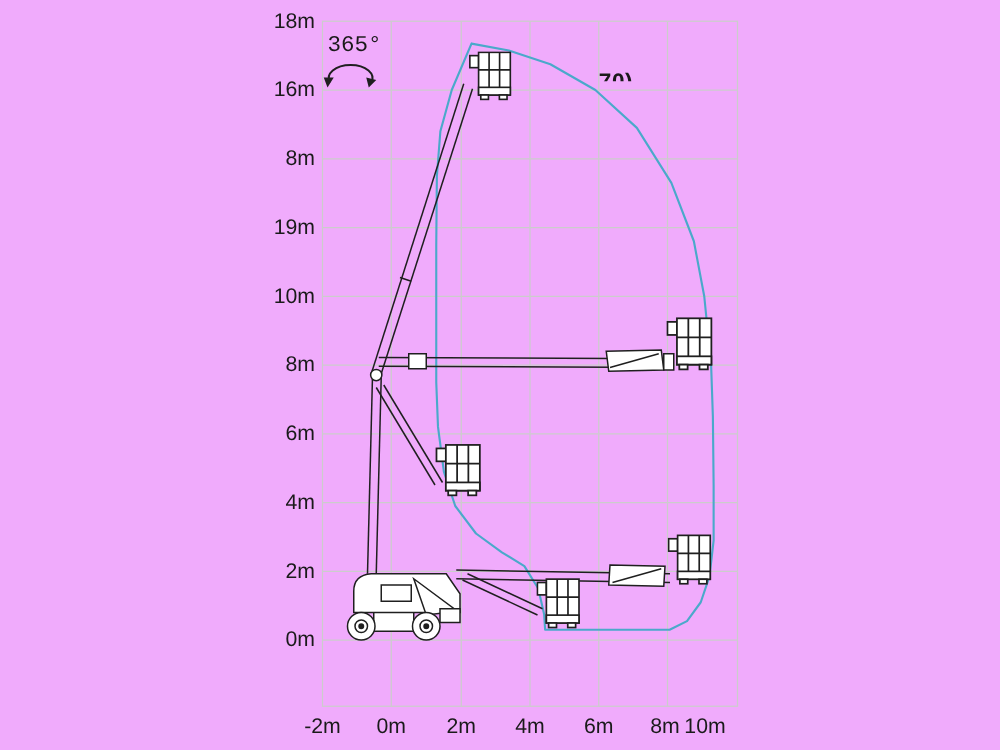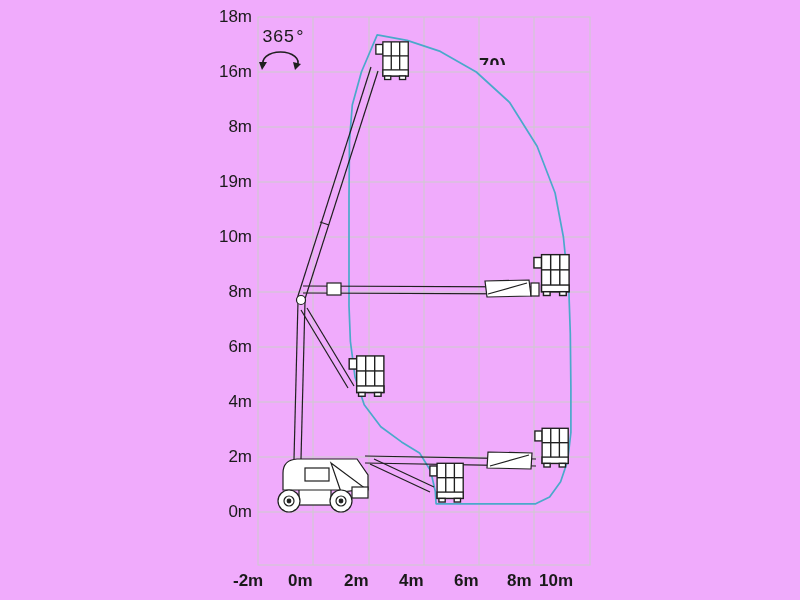--- a/index.html
+++ b/index.html
@@ -1,21 +1,21 @@
 <!DOCTYPE html>
 <html><head>
 <meta charset="utf-8">
 <style>
   html,body{margin:0;padding:0;background:#fff;}
   .stage{position:relative;width:800px;height:600px;background:#f0abfc;overflow:hidden;
          font-family:"Liberation Sans",sans-serif;color:#1a1a1a;}
   .stage svg{position:absolute;left:0;top:0;}
   .tick{position:absolute;font-size:17px;line-height:19px;color:#1a1a1a;white-space:nowrap;}
   .ytick{width:70px;text-align:right;}
-  .xtick{width:50px;text-align:left;font-weight:bold;}
+  .xtick{width:50px;text-align:center;}
   .rot-label{position:absolute;left:262px;top:27px;font-size:18px;line-height:20px;font-family:Liberation Mono, monospace;}
   .title1{position:absolute;left:482px;top:30px;font-size:18px;line-height:20px;font-weight:bold;letter-spacing:.5px;}
   .title2clip{position:absolute;left:479px;top:56px;width:60px;height:9px;overflow:hidden;}
   .title2{font-size:18px;line-height:18px;font-weight:bold;letter-spacing:.5px;}
 </style>
 </head>
 <body>
 
 <div class="stage">
 

